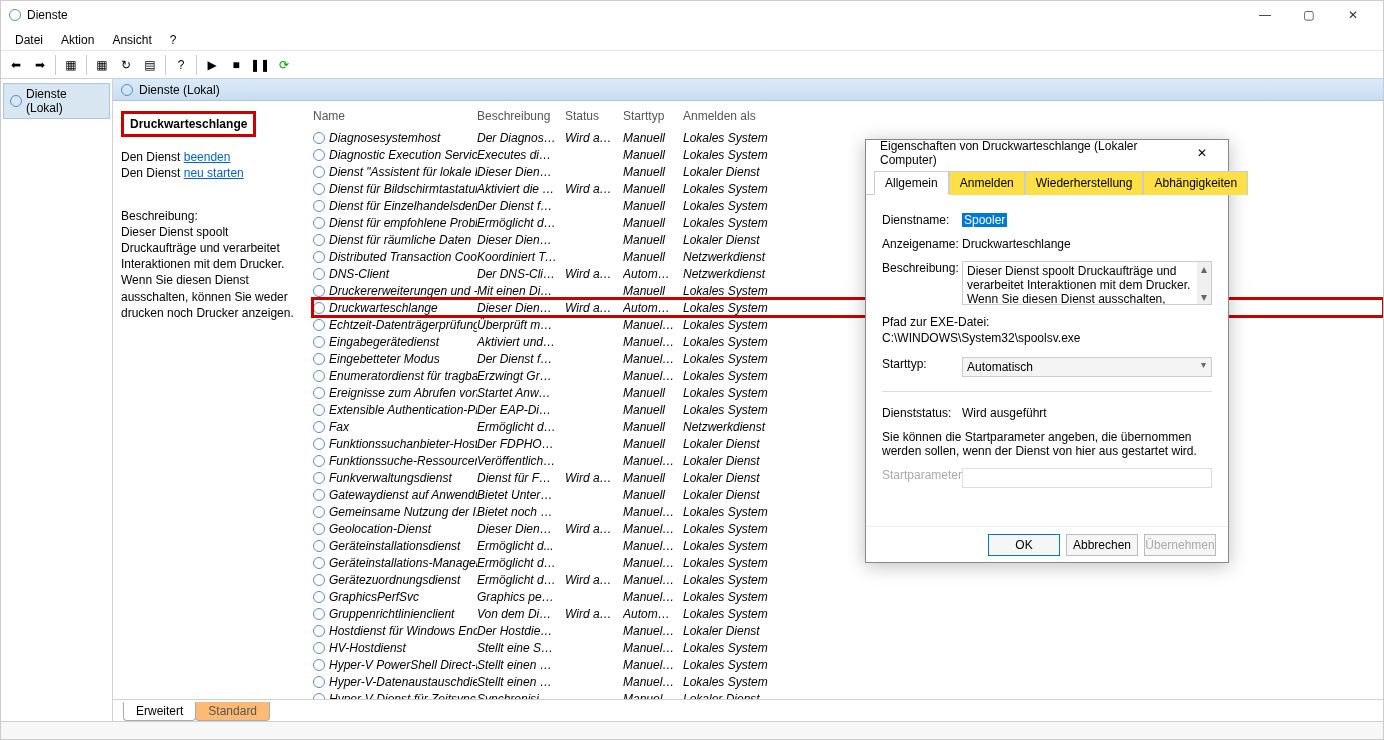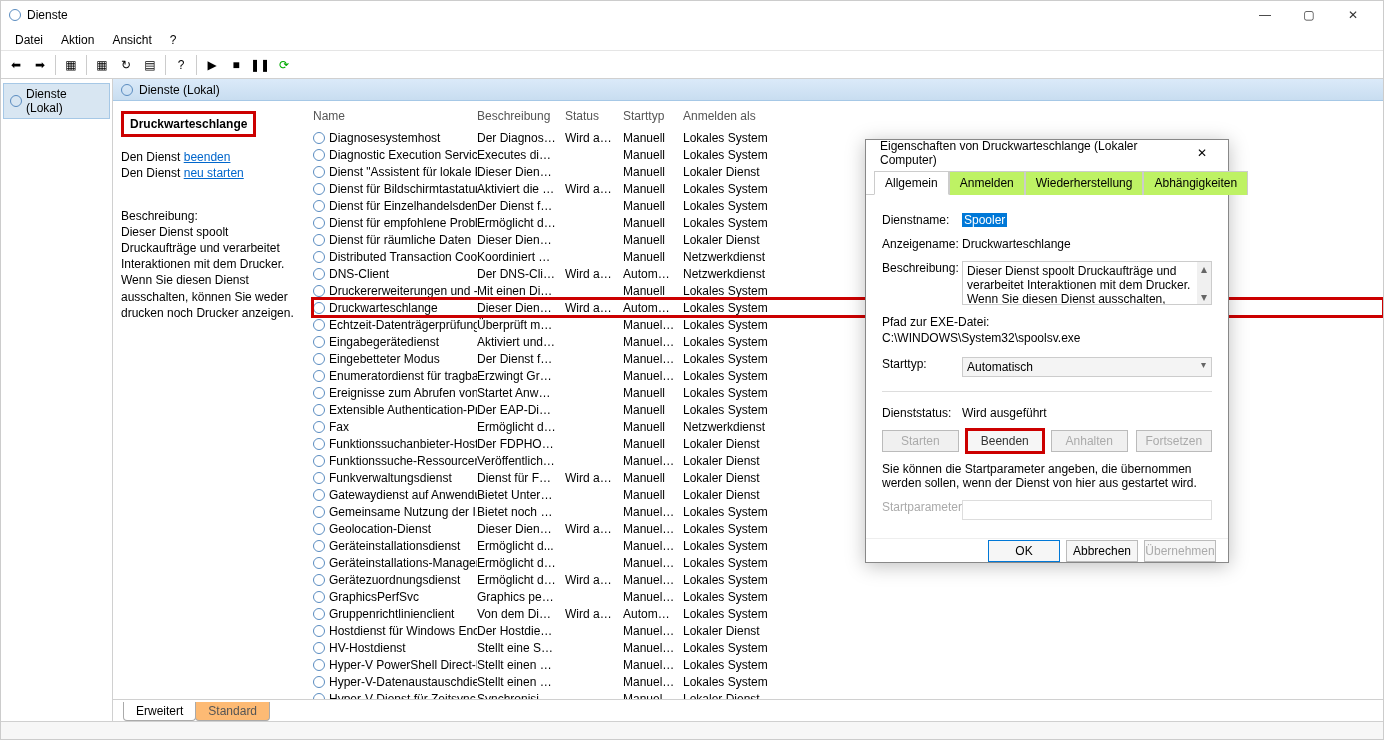--- a/index.html
+++ b/index.html
@@ -26,36 +26,36 @@
 .detail-pane .desc-text { font-size: 12px; }
 .detail-pane a { color: #0066cc; text-decoration: underline; }
 .list-pane { flex:1; overflow:auto; position:relative; }
 .list-header { position:sticky; top:0; background:#fff; display:flex; padding: 8px 4px 6px 12px; color:#555; font-size:12px;}
 .list-header span { overflow:hidden; text-overflow:ellipsis; white-space:nowrap; padding-right:8px;}
 .col-name { width: 164px; }
 .col-desc { width: 88px; }
 .col-status { width: 58px; }
 .col-start { width: 60px; }
 .col-logon { width: 110px; }
-.list-body { padding-left: 12px; }
+.list-body { padding-left: 12px; font-style: italic; }
 .row { display:flex; align-items:center; height:17px; font-size:12px; white-space:nowrap; }
 .row > span { overflow:hidden; text-overflow:ellipsis; padding-right:8px; }
 .row .nm { display:flex; align-items:center; gap:4px; }
 .row.highlight { outline: 3px solid #cc0000; outline-offset:-1px; background:#fff; }
 .tabs-footer { height: 22px; display:flex; align-items:flex-end; padding-left:10px; border-top:1px solid #d0d0d0; background:#fff;}
 .tabs-footer .tab { padding: 2px 12px; border:1px solid #aaa; border-top:none; border-radius:0 0 4px 4px; background:#fff; margin-right:-1px; font-size:12px;}
 .tabs-footer .tab.inactive { background:#fdba74; color:#555;}
 .statusbar { height: 18px; border-top:1px solid #d0d0d0; background:#f7f7f7; }
 
 .dialog { position:absolute; left:864px; top:138px; width:364px; height:424px; background:#fff; border:1px solid #888; box-shadow:0 3px 18px rgba(0,0,0,0.25); display:flex; flex-direction:column;}
 .dlg-title { height:26px; display:flex; align-items:center; padding:0 14px; font-size:12px;}
 .dlg-title .t { flex:1; }
 .dlg-close { width:24px; display:flex; align-items:center; justify-content:center; }
 .dlg-tabs { display:flex; padding: 4px 8px 0 8px; gap:0; border-bottom:1px solid #ccc; }
-.dlg-tabs .dt { padding:4px 10px; border:1px solid #ccc; border-bottom:none; font-size:12px; background:#bef264; position:relative; top:1px;}
+.dlg-tabs .dt { padding:4px 10px; border:1px solid #ccc; border-bottom:none; font-size:12px; background:#fde047; position:relative; top:1px;}
 .dlg-tabs .dt.active { background:#fff; border-bottom:1px solid #fff;}
 .dlg-body { flex:1; padding: 18px 16px 8px 16px; font-size:12px; }
 .frow { display:flex; align-items:flex-start; margin-bottom:10px; }
 .flabel { width: 80px; color:#000; }
 .fval { flex:1; }
 .sel { background:#0078d7; color:#fff; padding:0 2px; }
 .descbox { border:1px solid #ccc; background:#fff; padding:2px 4px; height:44px; overflow:hidden; position:relative; }
 .descbox .sb { position:absolute; right:0; top:0; bottom:0; width:14px; background:#f0f0f0; display:flex; flex-direction:column; justify-content:space-between; font-size:8px; align-items:center; color:#666;}
 .btnrow { display:flex; gap:8px; margin:8px 0 10px 0; }
 .btn { flex:1; height:22px; display:flex; align-items:center; justify-content:center; border:1px solid #bbb; background:#f6f6f6; font-size:12px; color:#333;}
@@ -534,26 +534,20 @@
       <div style="margin-bottom:12px">C:\WINDOWS\System32\spoolsv.exe</div>
       <div class="frow">
         <div class="flabel">Starttyp:</div>
         <div class="fval dd-wrap"><select class="fake"><option>Automatisch</option></select></div>
       </div>
       <hr style="margin:14px 0; border:none; border-top:1px solid #ddd;">
       <div class="frow">
         <div class="flabel">Dienststatus:</div>
         <div class="fval">Wird ausgeführt</div>
       </div>
-      <div class="btnrow">
-        <div class="btn disabled">Starten</div>
-        <div class="btn red-ring">Beenden</div>
-        <div class="btn disabled">Anhalten</div>
-        <div class="btn disabled">Fortsetzen</div>
-      </div>
       <div style="margin-bottom:10px">Sie können die Startparameter angeben, die übernommen werden sollen, wenn der Dienst von hier aus gestartet wird.</div>
       <div class="frow">
         <div class="flabel" style="color:#aaa">Startparameter:</div>
         <div class="fval"><input class="input-dis" disabled="" style=""></div>
       </div>
     </div>
     <div class="dlg-footer">
       <div class="dbtn primary">OK</div>
       <div class="dbtn">Abbrechen</div>
       <div class="dbtn disabled">Übernehmen</div>

